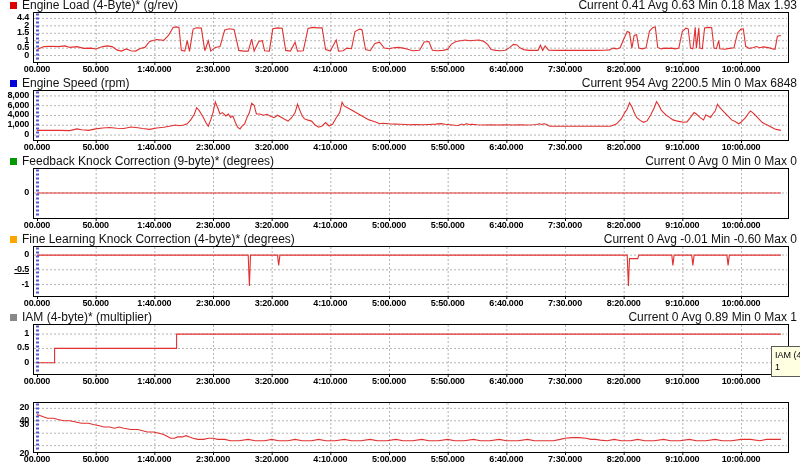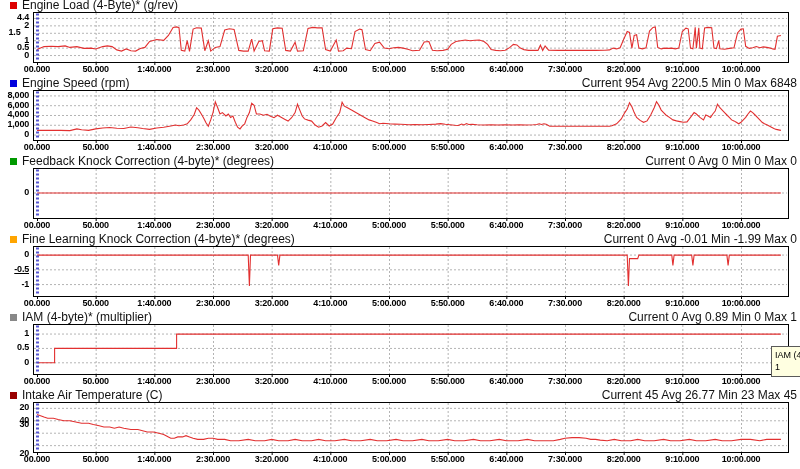--- a/index.html
+++ b/index.html
@@ -22,20 +22,21 @@
   }
 </style>
 </head>
 <body>
 
 <div>
     <div class="chart-row" style="top: 0px;">
       <div class="hdr">
         <div class="swatch" style="background: rgb(221, 0, 0);"></div>
         <div class="title">Engine Load (4-Byte)* (g/rev)</div>
+        <div class="stats">Current 0.41 Avg 0.63 Min 0.18 Max 1.93</div>
       </div>
       <svg width="800" height="55" class="plot" style="top: 12px;">
         <line x1="34" y1="43.54838709677419" x2="787" y2="43.54838709677419" stroke="#b4b4b4" stroke-width="1" stroke-dasharray="2 2"></line>
         <line x1="34" y1="36.12903225806451" x2="787" y2="36.12903225806451" stroke="#b4b4b4" stroke-width="1" stroke-dasharray="2 2"></line>
         <line x1="34" y1="28.709677419354836" x2="787" y2="28.709677419354836" stroke="#b4b4b4" stroke-width="1" stroke-dasharray="2 2"></line>
         <line x1="34" y1="21.29032258064516" x2="787" y2="21.29032258064516" stroke="#b4b4b4" stroke-width="1" stroke-dasharray="2 2"></line>
         <line x1="34" y1="13.87096774193548" x2="787" y2="13.87096774193548" stroke="#b4b4b4" stroke-width="1" stroke-dasharray="2 2"></line>
         <line x1="34" y1="6.451612903225801" x2="787" y2="6.451612903225801" stroke="#b4b4b4" stroke-width="1" stroke-dasharray="2 2"></line>
         <line x1="37.5" y1="50.5" x2="37.5" y2="53" stroke="#000" stroke-width="1"></line>
         <line x1="96.16666666666666" y1="1" x2="96.16666666666666" y2="50" stroke="#b4b4b4" stroke-width="1" stroke-dasharray="2 2"></line>
@@ -62,21 +63,21 @@
         <line x1="682.8333333333334" y1="50.5" x2="682.8333333333334" y2="53" stroke="#000" stroke-width="1"></line>
         <line x1="741.5" y1="1" x2="741.5" y2="50" stroke="#b4b4b4" stroke-width="1" stroke-dasharray="2 2"></line>
         <line x1="741.5" y1="50.5" x2="741.5" y2="53" stroke="#000" stroke-width="1"></line>
         <rect x="33.5" y="0.5" width="755" height="50" fill="none" stroke="#000000" stroke-width="1"></rect>
         <polyline points="37.0,37.5 44.0,34.6 51.1,34.3 58.1,34.6 65.2,33.9 69.9,35.4 76.9,34.6 83.9,36.4 91.0,36.1 95.7,37.0 102.7,34.6 107.4,33.9 112.1,34.6 116.8,37.9 121.5,39.1 126.2,36.9 130.9,38.7 135.6,39.1 140.3,36.4 144.9,35.4 149.6,29.5 156.7,27.5 163.7,28.4 168.4,23.5 173.1,15.4 176.6,14.9 179.0,15.7 181.3,38.4 184.8,39.1 187.2,28.7 189.5,39.4 193.1,17.1 196.6,15.7 201.3,16.1 204.8,38.7 208.3,28.7 210.7,39.1 215.3,35.4 220.0,34.6 224.7,18.0 229.4,16.8 234.1,17.4 238.8,38.4 243.5,39.1 248.2,39.1 251.7,27.2 254.1,39.1 258.8,29.5 262.3,28.7 264.6,38.8 269.3,39.1 272.8,16.8 277.5,15.9 282.2,16.2 285.7,38.4 290.4,39.1 295.1,30.2 297.5,39.1 303.3,38.8 308.0,16.5 312.7,15.4 317.4,15.9 322.1,15.7 325.6,37.6 330.3,39.1 336.2,28.0 338.5,39.1 343.2,38.7 346.8,36.1 351.5,36.7 355.0,19.5 359.7,17.1 362.0,17.6 365.5,37.6 370.2,38.7 374.9,31.4 379.6,30.2 384.3,36.1 389.0,36.7 393.7,35.8 398.4,35.4 403.1,36.1 407.8,37.3 412.5,38.7 419.5,38.2 424.2,29.9 428.9,29.5 432.4,38.2 437.1,38.8 443.0,38.4 447.7,37.3 451.2,32.4 455.9,29.5 460.6,28.7 465.3,28.0 470.0,28.7 474.7,28.3 479.3,28.0 484.0,29.5 487.6,32.4 491.1,37.6 495.8,38.4 500.5,38.7 505.2,38.2 509.9,35.4 513.4,32.4 516.9,32.9 520.4,36.1 523.9,37.6 528.6,38.4 533.3,38.2 538.0,38.4 540.4,33.2 542.7,38.4 545.1,33.9 548.6,38.2 558.0,38.4 567.3,38.4 576.7,38.4 586.1,38.4 595.5,38.4 604.9,38.2 609.6,37.9 613.1,36.1 616.6,36.9 620.1,35.8 623.7,27.2 627.2,19.5 629.5,20.5 631.9,36.1 634.2,23.5 636.6,22.8 638.9,36.1 642.4,36.9 646.0,35.8 649.5,19.1 653.0,15.4 655.3,14.9 657.7,35.4 661.2,36.9 664.7,36.1 668.3,36.4 671.8,36.1 675.3,36.9 678.8,36.1 682.3,19.5 685.9,16.1 688.2,16.8 690.5,36.1 692.9,36.7 695.2,15.4 696.4,36.1 698.8,15.9 699.9,36.1 702.3,36.7 704.6,15.9 708.1,15.4 711.7,15.7 714.0,36.1 716.4,36.7 718.7,28.7 719.9,36.7 724.6,37.3 729.3,36.4 734.0,35.8 737.5,21.0 741.0,17.1 743.3,16.8 745.7,34.3 749.2,36.4 752.7,35.8 756.3,34.6 759.8,35.8 763.3,34.9 766.8,35.4 770.3,36.1 772.7,36.9 775.0,37.3 777.4,24.3 780.9,23.5" fill="none" stroke="#e23030" stroke-width="1.1"></polyline>
         <line x1="37.5" y1="1.5" x2="37.5" y2="49.5" stroke="#4444cc" stroke-width="3" stroke-dasharray="2 2" opacity="0.9"></line>
       </svg>
       <div class="ylab" style="top: 49.5484px;">0</div>
       <div class="ylab" style="top: 42.129px;">0.5</div>
       <div class="ylab" style="top: 34.7097px;">1</div>
-      <div class="ylab" style="top: 27.2903px; text-align: center;">1.5</div>
+      <div class="ylab" style="top: 27.2903px;">1.5</div>
       <div class="ylab" style="top: 19.871px;">2</div>
       <div class="ylab" style="top: 12.4516px;">4.4</div>
       <div class="xlab" style="left: 7px;">00.000</div>
       <div class="xlab" style="left: 65.6667px;">50.000</div>
       <div class="xlab" style="left: 124.333px;">1:40.000</div>
       <div class="xlab" style="left: 183px;">2:30.000</div>
       <div class="xlab" style="left: 241.667px;">3:20.000</div>
       <div class="xlab" style="left: 300.333px;">4:10.000</div>
       <div class="xlab" style="left: 359px;">5:00.000</div>
       <div class="xlab" style="left: 417.667px;">5:50.000</div>
@@ -142,21 +143,21 @@
       <div class="xlab" style="left: 417.667px;">5:50.000</div>
       <div class="xlab" style="left: 476.333px;">6:40.000</div>
       <div class="xlab" style="left: 535px;">7:30.000</div>
       <div class="xlab" style="left: 593.667px;">8:20.000</div>
       <div class="xlab" style="left: 652.333px;">9:10.000</div>
       <div class="xlab" style="left: 711px;">10:00.000</div>
     </div>
     <div class="chart-row" style="top: 156px;">
       <div class="hdr">
         <div class="swatch" style="background: rgb(0, 153, 0);"></div>
-        <div class="title">Feedback Knock Correction (4-byte)* (degrees)</div>
+        <div class="title">Feedback Knock Correction (9-byte)* (degrees)</div>
         <div class="stats">Current 0 Avg 0 Min 0 Max 0</div>
       </div>
       <svg width="800" height="55" class="plot" style="top: 12px;">
         <line x1="34" y1="25" x2="787" y2="25" stroke="#b4b4b4" stroke-width="1" stroke-dasharray="2 2"></line>
         <line x1="37.5" y1="50.5" x2="37.5" y2="53" stroke="#000" stroke-width="1"></line>
         <line x1="96.16666666666666" y1="1" x2="96.16666666666666" y2="50" stroke="#b4b4b4" stroke-width="1" stroke-dasharray="2 2"></line>
         <line x1="96.16666666666666" y1="50.5" x2="96.16666666666666" y2="53" stroke="#000" stroke-width="1"></line>
         <line x1="154.83333333333331" y1="1" x2="154.83333333333331" y2="50" stroke="#b4b4b4" stroke-width="1" stroke-dasharray="2 2"></line>
         <line x1="154.83333333333331" y1="50.5" x2="154.83333333333331" y2="53" stroke="#000" stroke-width="1"></line>
         <line x1="213.5" y1="1" x2="213.5" y2="50" stroke="#b4b4b4" stroke-width="1" stroke-dasharray="2 2"></line>
@@ -195,21 +196,21 @@
       <div class="xlab" style="left: 476.333px;">6:40.000</div>
       <div class="xlab" style="left: 535px;">7:30.000</div>
       <div class="xlab" style="left: 593.667px;">8:20.000</div>
       <div class="xlab" style="left: 652.333px;">9:10.000</div>
       <div class="xlab" style="left: 711px;">10:00.000</div>
     </div>
     <div class="chart-row" style="top: 234px;">
       <div class="hdr">
         <div class="swatch" style="background: rgb(255, 165, 0);"></div>
         <div class="title">Fine Learning Knock Correction (4-byte)* (degrees)</div>
-        <div class="stats">Current 0 Avg -0.01 Min -1.99 Max 0</div>
+        <div class="stats">Current 0 Avg -0.01 Min -0.60 Max 0</div>
       </div>
       <svg width="800" height="55" class="plot" style="top: 12px;">
         <line x1="34" y1="9.07692307692308" x2="787" y2="9.07692307692308" stroke="#b4b4b4" stroke-width="1" stroke-dasharray="2 2"></line>
         <line x1="34" y1="23.82051282051282" x2="787" y2="23.82051282051282" stroke="#b4b4b4" stroke-width="1" stroke-dasharray="2 2"></line>
         <line x1="34" y1="38.56410256410256" x2="787" y2="38.56410256410256" stroke="#b4b4b4" stroke-width="1" stroke-dasharray="2 2"></line>
         <line x1="37.5" y1="50.5" x2="37.5" y2="53" stroke="#000" stroke-width="1"></line>
         <line x1="96.16666666666666" y1="1" x2="96.16666666666666" y2="50" stroke="#b4b4b4" stroke-width="1" stroke-dasharray="2 2"></line>
         <line x1="96.16666666666666" y1="50.5" x2="96.16666666666666" y2="53" stroke="#000" stroke-width="1"></line>
         <line x1="154.83333333333331" y1="1" x2="154.83333333333331" y2="50" stroke="#b4b4b4" stroke-width="1" stroke-dasharray="2 2"></line>
         <line x1="154.83333333333331" y1="50.5" x2="154.83333333333331" y2="53" stroke="#000" stroke-width="1"></line>
@@ -304,25 +305,20 @@
       <div class="xlab" style="left: 300.333px;">4:10.000</div>
       <div class="xlab" style="left: 359px;">5:00.000</div>
       <div class="xlab" style="left: 417.667px;">5:50.000</div>
       <div class="xlab" style="left: 476.333px;">6:40.000</div>
       <div class="xlab" style="left: 535px;">7:30.000</div>
       <div class="xlab" style="left: 593.667px;">8:20.000</div>
       <div class="xlab" style="left: 652.333px;">9:10.000</div>
       <div class="xlab" style="left: 711px;">10:00.000</div>
     </div>
     <div class="chart-row" style="top: 390px;">
-      <div class="hdr">
-        <div class="swatch" style="background: rgb(153, 0, 0);"></div>
-        <div class="title">Intake Air Temperature (C)</div>
-        <div class="stats">Current 45 Avg 26.77 Min 23 Max 45</div>
-      </div>
       <svg width="800" height="55" class="plot" style="top: 12px;">
         <line x1="34" y1="43.648648648648646" x2="787" y2="43.648648648648646" stroke="#b4b4b4" stroke-width="1" stroke-dasharray="2 2"></line>
         <line x1="34" y1="31.216216216216218" x2="787" y2="31.216216216216218" stroke="#b4b4b4" stroke-width="1" stroke-dasharray="2 2"></line>
         <line x1="34" y1="18.783783783783786" x2="787" y2="18.783783783783786" stroke="#b4b4b4" stroke-width="1" stroke-dasharray="2 2"></line>
         <line x1="34" y1="6.351351351351354" x2="787" y2="6.351351351351354" stroke="#b4b4b4" stroke-width="1" stroke-dasharray="2 2"></line>
         <line x1="37.5" y1="50.5" x2="37.5" y2="53" stroke="#000" stroke-width="1"></line>
         <line x1="96.16666666666666" y1="1" x2="96.16666666666666" y2="50" stroke="#b4b4b4" stroke-width="1" stroke-dasharray="2 2"></line>
         <line x1="96.16666666666666" y1="50.5" x2="96.16666666666666" y2="53" stroke="#000" stroke-width="1"></line>
         <line x1="154.83333333333331" y1="1" x2="154.83333333333331" y2="50" stroke="#b4b4b4" stroke-width="1" stroke-dasharray="2 2"></line>
         <line x1="154.83333333333331" y1="50.5" x2="154.83333333333331" y2="53" stroke="#000" stroke-width="1"></line>

